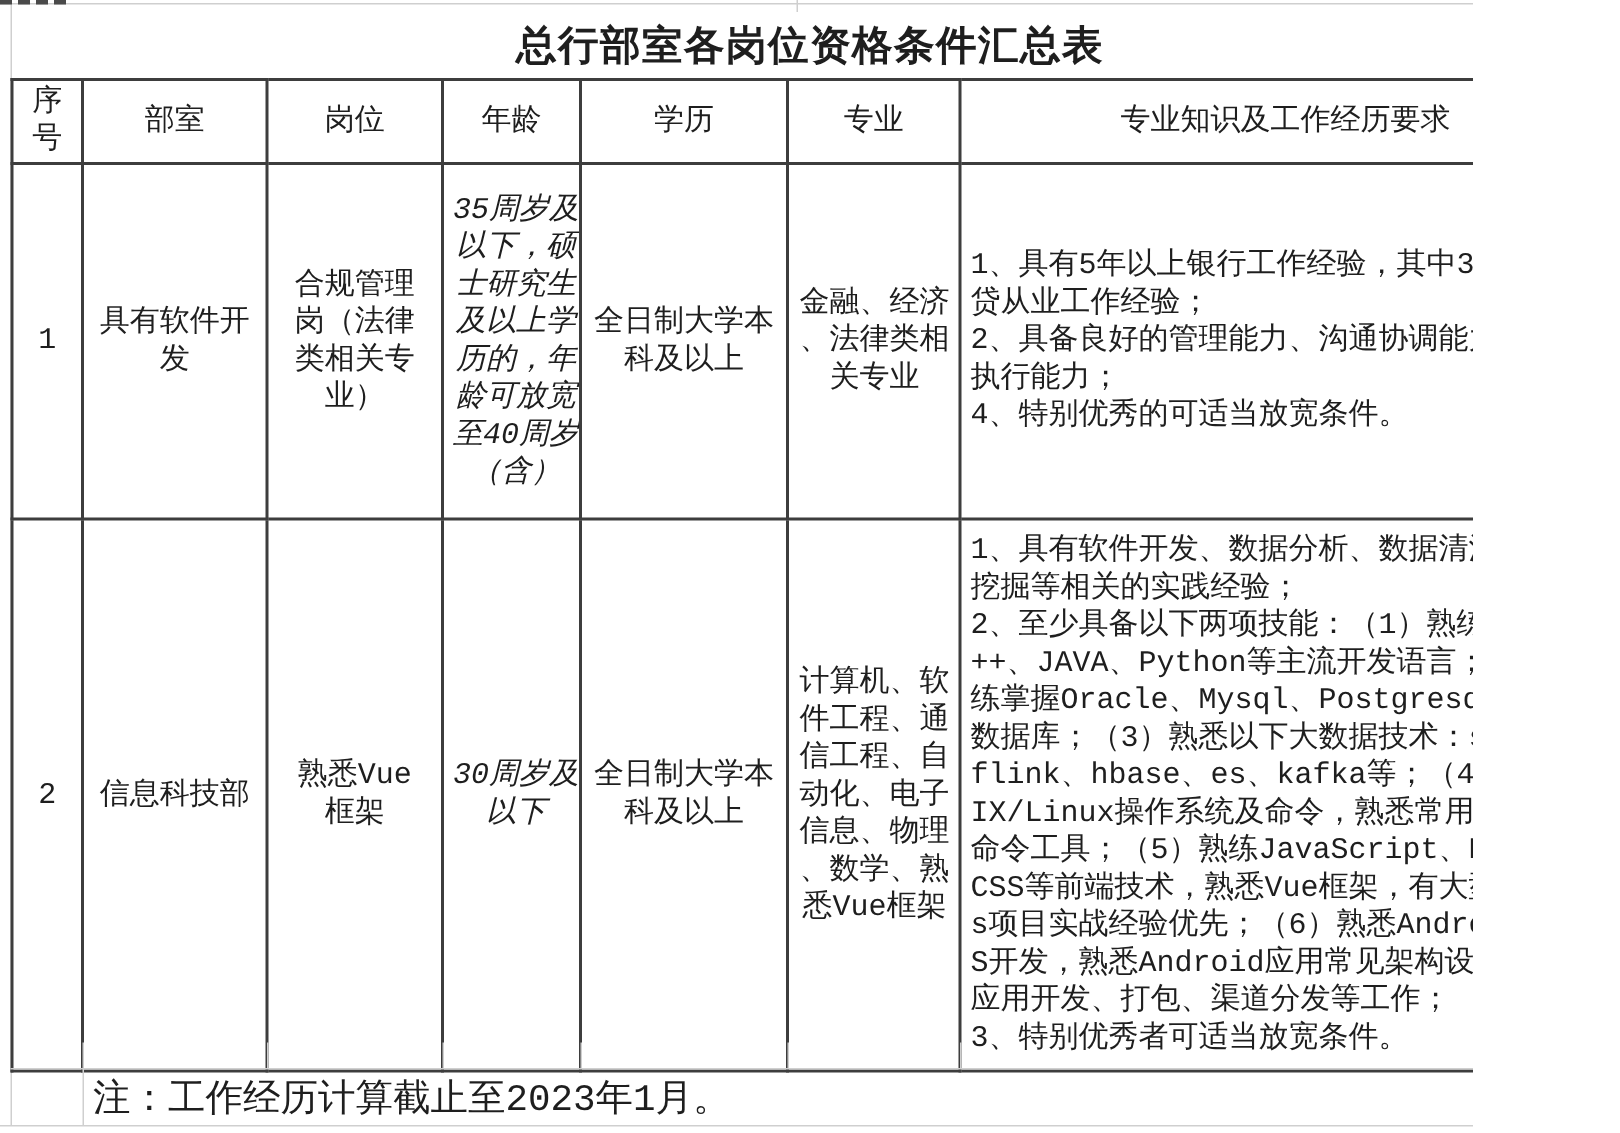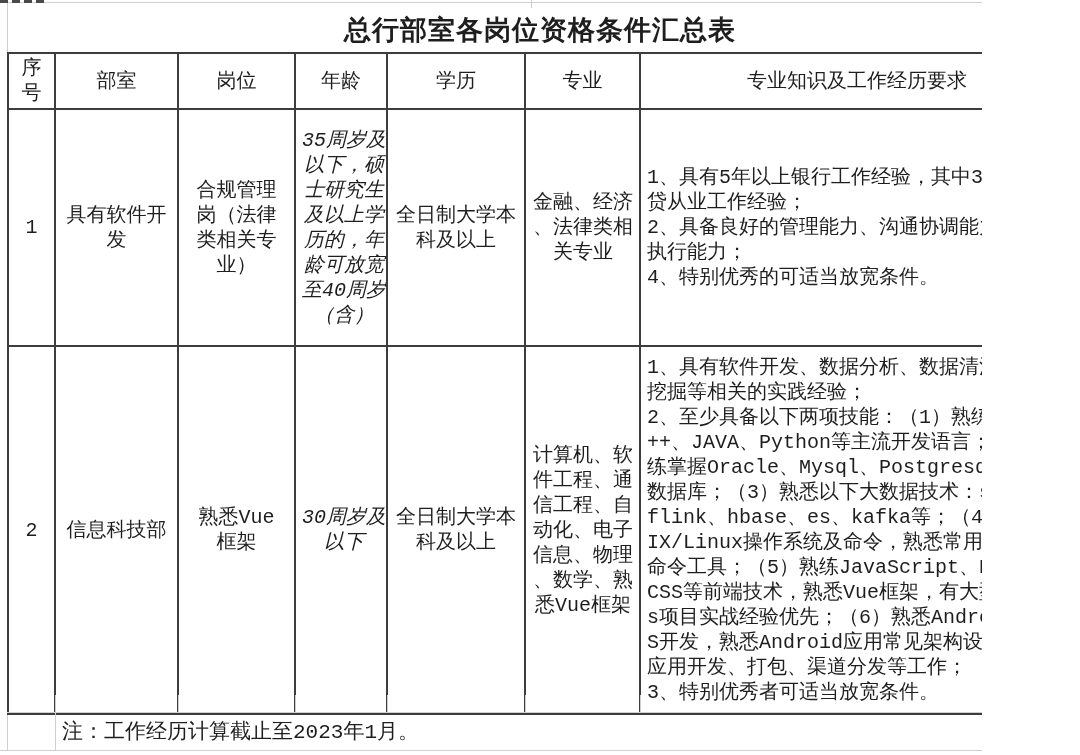--- a/index.html
+++ b/index.html
@@ -39,21 +39,21 @@
   .c-age   { width:88px;font-style:italic; }
   .c-edu   { width:126px; }
   .c-major { width:106px; }
 
   td.req { text-align:left; padding:2px 6px;margin-top:24px; }
   .req-text { white-space:pre-wrap; line-break:anywhere; word-break:break-all; }
 
   .note-row {
     position:absolute; top:712px; left:7px; width:1066px; height:38px;
     display:flex; align-items:center;
-    font-size:21px; padding-left:55px; box-sizing:border-box;
+    font-size:25px; padding-left:55px; box-sizing:border-box;
   }
 </style>
 </head>
 <body>
 
 <div class="page">
 
   <div class="grid h" style="top:2px; left:0; width:1080px;"></div>
   <div class="grid v" style="left:7px; top:0; height:750px;"></div>
   <div class="grid v" style="left:1072px; top:0; height:750px;"></div>

